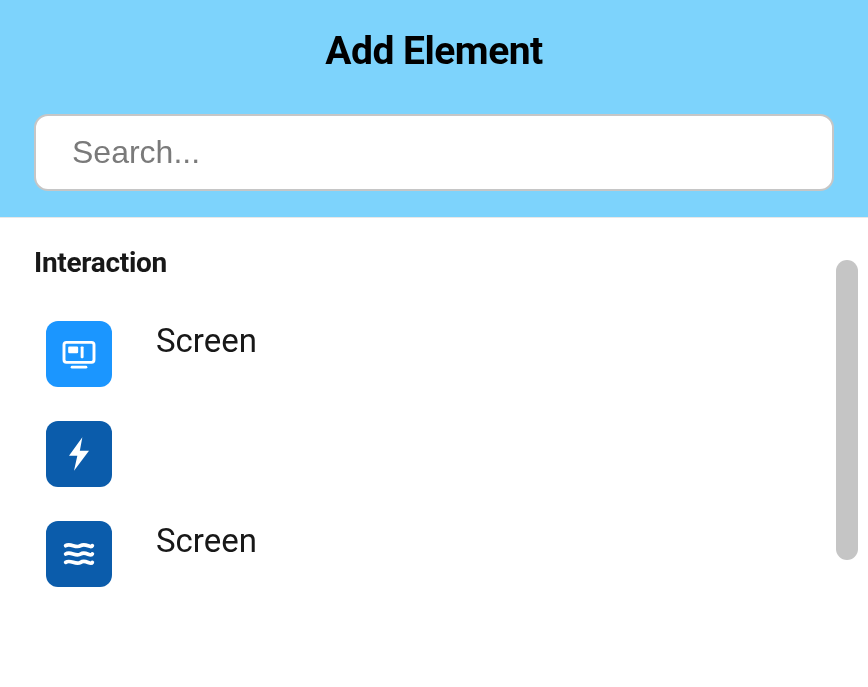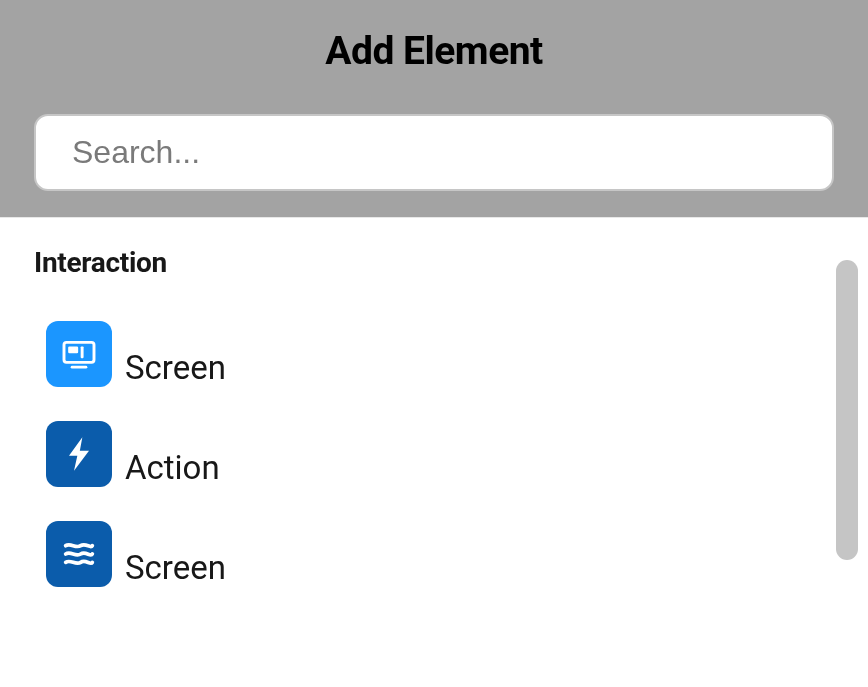--- a/index.html
+++ b/index.html
@@ -8,21 +8,21 @@
       box-sizing: border-box;
     }
     body {
       font-family: -apple-system, BlinkMacSystemFont, "Segoe UI", Roboto, Helvetica, Arial, sans-serif;
       width: 868px;
       height: 687px;
       background: #fff;
       overflow: hidden;
     }
     .header-region {
-      background: #a3a3a3;
+      background: #7dd3fc;
       padding: 28px 34px 26px 34px;
       border-bottom: 1px solid #e8e8e8;
     }
     .title {
       font-size: 39px;
       font-weight: 700;
       text-align: center;
       color: #000;
       margin-bottom: 40px;
       letter-spacing: -0.5px;
@@ -51,22 +51,22 @@
     }
     .section-label {
       font-size: 28px;
       font-weight: 700;
       color: #181818;
       margin-bottom: 42px;
       letter-spacing: -0.3px;
     }
     .element-row {
       display: flex;
-      align-items: flex-end;
-      gap: 13px;
+      align-items: flex-start;
+      gap: 44px;
       margin-bottom: 34px;
       cursor: pointer;
       padding-left: 12px;
     }
     .element-icon {
       width: 66px;
       height: 66px;
       border-radius: 12px;
       display: flex;
       align-items: center;
@@ -125,21 +125,20 @@
       </div>
       <span class="element-label">Screen</span>
     </div>
 
     <div class="element-row">
       <div class="element-icon icon-action">
         <svg viewBox="0 0 48 48" fill="none">
           <path d="M28 4 L12 26 L22 26 L18 44 L36 20 L25 20 L28 4 Z" fill="#fff"></path>
         </svg>
       </div>
-      <span class="element-label">Action</span>
     </div>
 
     <div class="element-row">
       <div class="element-icon icon-subflow">
         <svg viewBox="0 0 48 48" fill="none">
           <path d="M8 14 C14 10, 20 18, 26 14 C32 10, 38 18, 40 14" stroke="#fff" stroke-width="4.5" stroke-linecap="round" fill="none"></path>
           <path d="M8 24 C14 20, 20 28, 26 24 C32 20, 38 28, 40 24" stroke="#fff" stroke-width="4.5" stroke-linecap="round" fill="none"></path>
           <path d="M8 34 C14 30, 20 38, 26 34 C32 30, 38 38, 40 34" stroke="#fff" stroke-width="4.5" stroke-linecap="round" fill="none"></path>
         </svg>
       </div>

